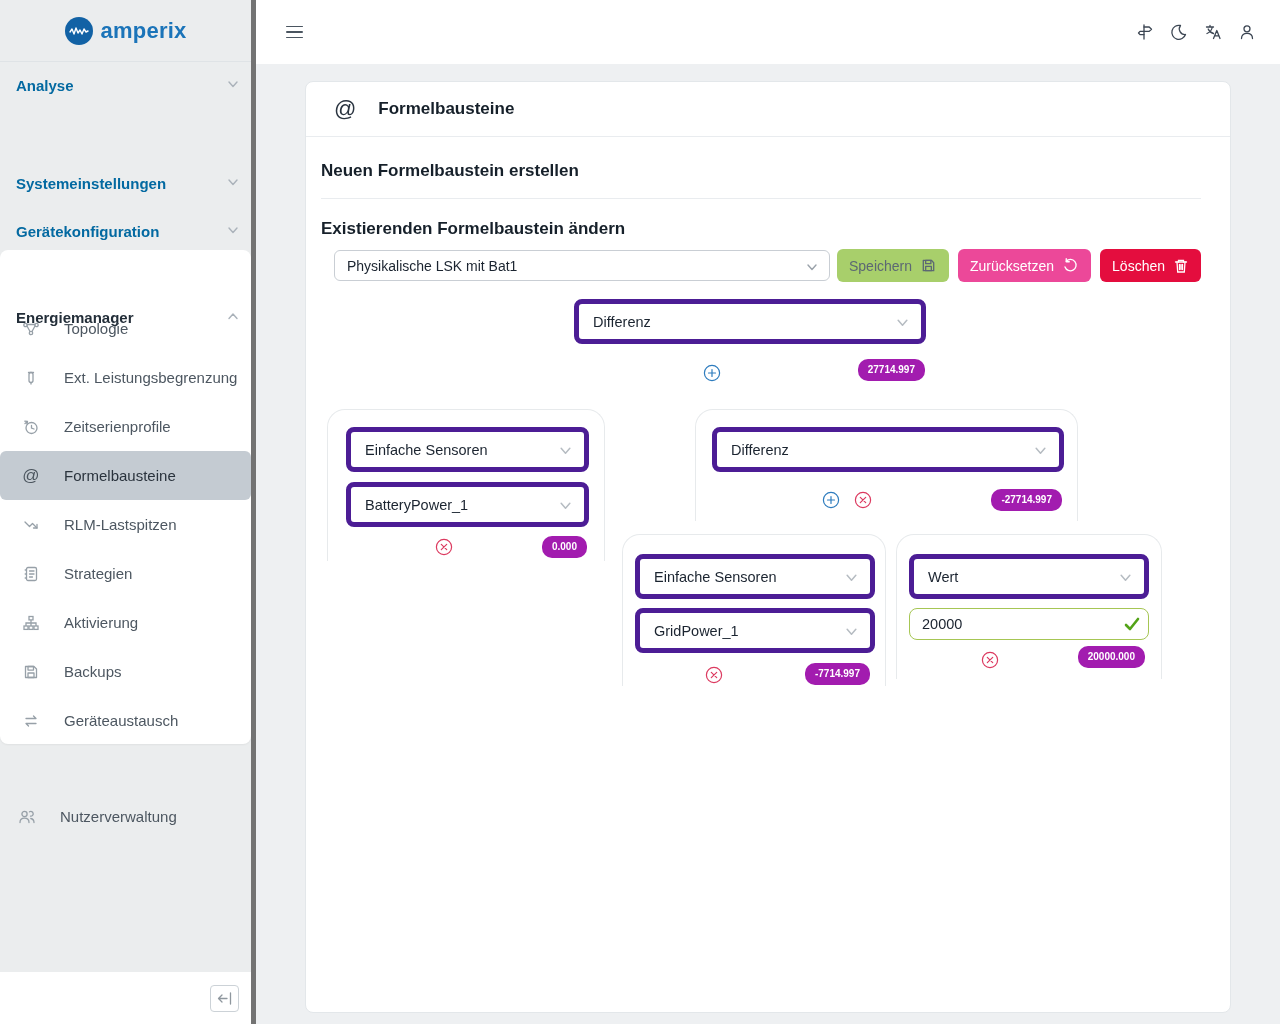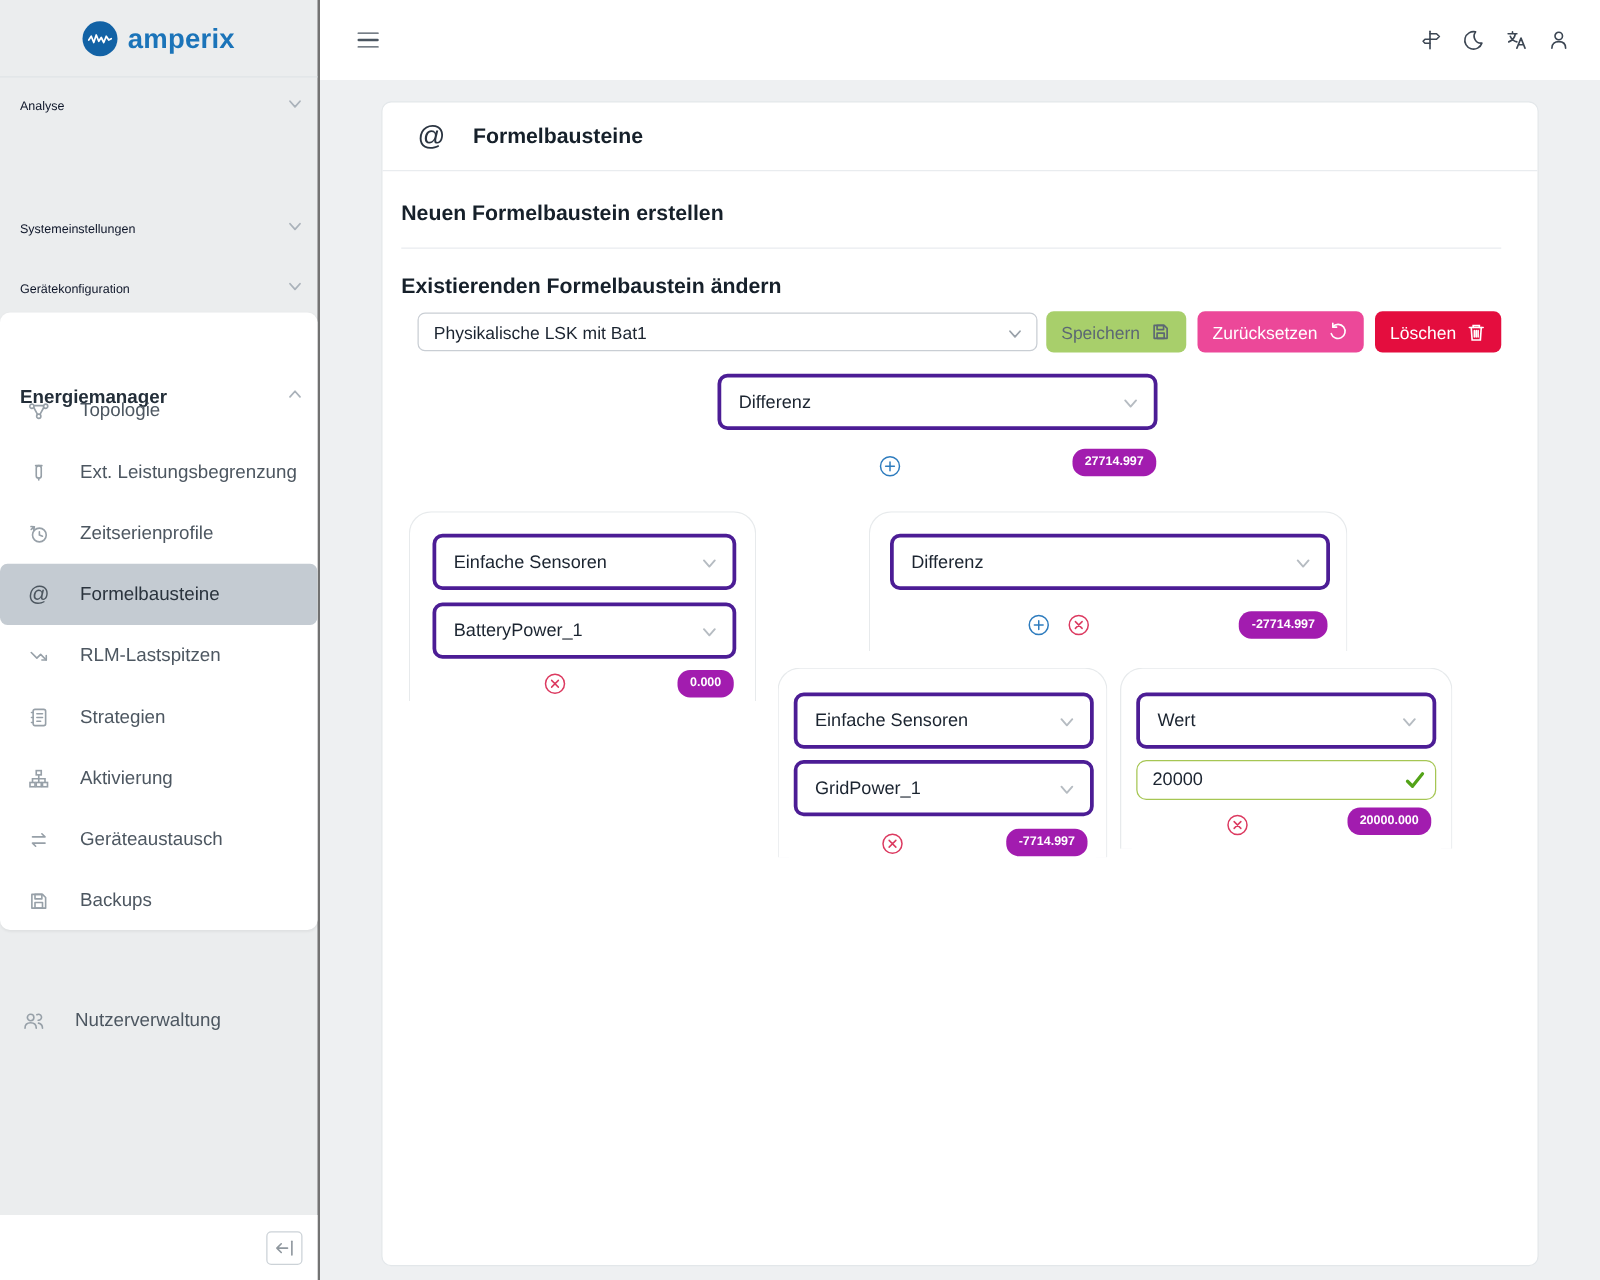--- a/index.html
+++ b/index.html
@@ -2,36 +2,36 @@
 <html><head>
 <meta charset="utf-8">
 <style>
   * { margin:0; padding:0; box-sizing:border-box; }
   html,body { width:1280px; height:1024px; overflow:hidden;
     font-family:"Liberation Sans","DejaVu Sans",sans-serif; background:#eef0f2; }
 
   
   .app { display:flex; width:1280px; height:1024px; }
   .sidebar { position:relative; width:256px; height:1024px; background:#ebedee;
-    border-right:2px solid #737373; flex:0 0 256px; }
+    border-right:5px solid #737373; flex:0 0 256px; }
   .rightcol { flex:1; display:flex; flex-direction:column; }
   .topbar { height:64px; background:#ffffff; display:flex; align-items:center;
     padding:0 24px 0 30px; }
   .main { flex:1; background:#eef0f2; overflow:hidden; }
 
   
   .logo-row { height:62px; display:flex; align-items:center; justify-content:center;
     gap:8px; border-bottom:1px solid #dfe3e6; }
   .logo-circle { width:28px; height:28px; border-radius:50%; background:#1262a5;
     display:flex; align-items:center; justify-content:center; }
   .logo-text { font-size:22px; font-weight:600; color:#1b74b9; letter-spacing:.2px; }
 
   .nav-group { position:absolute; left:16px; right:12px; height:26px;
     display:flex; align-items:center; justify-content:space-between; cursor:pointer; }
-  .nav-group .lbl { font-size:10px; font-weight:400; color:#0f172a; }
+  .nav-group .lbl { font-size:15px; font-weight:700; color:#0369a1; }
   .chev { color:#aab2ba; }
 
   .em-panel { position:absolute; left:0; right:0; top:250px; height:494px;
     background:#ffffff; border-radius:8px; box-shadow:0 1px 2px rgba(0,0,0,.05); }
   .em-header { position:absolute; top:18px; left:16px; right:12px; height:26px;
     display:flex; align-items:center; justify-content:space-between; cursor:pointer;margin-top:36px; }
   .em-header .lbl { font-size:15px; font-weight:700; color:#232e39; }
   .em-items { position:absolute; top:54px; left:0; right:0; }
   .em-item { height:49px; display:flex; align-items:center; padding-left:22px;
     gap:24px; cursor:pointer; color:#4d5761; font-size:15px; }
@@ -83,21 +83,21 @@
 
   .fake-select { position:relative; background:#fff; border:1px solid #c9ced4;
     border-radius:6px; height:31px; display:flex; align-items:center;
     padding:0 30px 0 12px; font-size:14px; color:#1b2430; cursor:pointer; }
   .fake-select .sel-chev { position:absolute; right:11px; top:50%; margin-top:-6px;
     color:#9aa2aa; }
   .sel-main { width:496px; margin-left:2px; }
 
   
   .tree { position:relative; height:440px; margin-top:9px; }
-  .g-select { position:absolute; background:#fff; border:3px solid #4c1d95;
+  .g-select { position:absolute; background:#fff; border:5px solid #4c1d95;
     border-radius:8px; height:45px; display:flex; align-items:center;
     padding:0 34px 0 14px; font-size:14.5px; color:#1b2430; cursor:pointer; }
   .g-select .sel-chev { position:absolute; right:12px; top:50%; margin-top:-6px; color:#b6bcc2; }
   .node-card { position:absolute; background:#fff; border:1px solid #e7eaec;
     border-bottom:none; border-radius:18px 18px 0 0; }
   .badge { position:absolute; background:#a21caf; color:#fff; font-size:10px;
     font-weight:700; height:22px; line-height:22px; padding:0 10px; border-radius:10px; }
   .op-icon { position:absolute; width:18px; height:18px; cursor:pointer; }
   .plus { color:#2e7cbe; } .cross { color:#dc3a60; }
   .g-input { position:absolute; border:1px solid #a6c654; border-radius:8px;
@@ -230,37 +230,37 @@
                 <rect x="7" y="12" width="4" height="3.4"></rect>
                 <rect x="12" y="12" width="4" height="3.4"></rect>
                 <path d="M9 6 V9 M4 12 V9 H14 V12 M9 9 V12"></path>
               </svg>
           </span>
           <span>Aktivierung</span>
         </div>
 
         <div class="em-item">
           <span class="nav-ic">
-            <svg width="18" height="18" viewBox="0 0 18 18" fill="none" stroke="currentColor" stroke-width="1.3" stroke-linecap="round" stroke-linejoin="round">
-                <path d="M4 6.5 H14 M14 6.5 L11.5 4"></path>
-                <path d="M14 11.5 H4 M4 11.5 L6.5 14"></path>
-              </svg>
-          </span>
-          <span>Geräteaustausch</span>
-        </div>
-
-        <div class="em-item">
-          <span class="nav-ic">
             <svg width="18" height="18" viewBox="0 0 18 18" fill="none" stroke="currentColor" stroke-width="1.3" stroke-linejoin="round">
                 <path d="M3.5 3.5 H12 L14.5 6 V14.5 H3.5 Z"></path>
                 <rect x="6" y="3.5" width="5.5" height="3.6"></rect>
                 <rect x="6" y="10" width="6" height="4.5"></rect>
               </svg>
           </span>
           <span>Backups</span>
+        </div>
+
+        <div class="em-item">
+          <span class="nav-ic">
+            <svg width="18" height="18" viewBox="0 0 18 18" fill="none" stroke="currentColor" stroke-width="1.3" stroke-linecap="round" stroke-linejoin="round">
+                <path d="M4 6.5 H14 M14 6.5 L11.5 4"></path>
+                <path d="M14 11.5 H4 M4 11.5 L6.5 14"></path>
+              </svg>
+          </span>
+          <span>Geräteaustausch</span>
         </div>
 
       </div>
     </div>
 
     <div class="single-item">
       <div class="em-item" style="padding-left:18px">
         <span class="nav-ic">
           <svg width="18" height="18" viewBox="0 0 18 18" fill="none" stroke="currentColor" stroke-width="1.3" stroke-linecap="round">
               <circle cx="6.5" cy="6" r="2.6"></circle>

